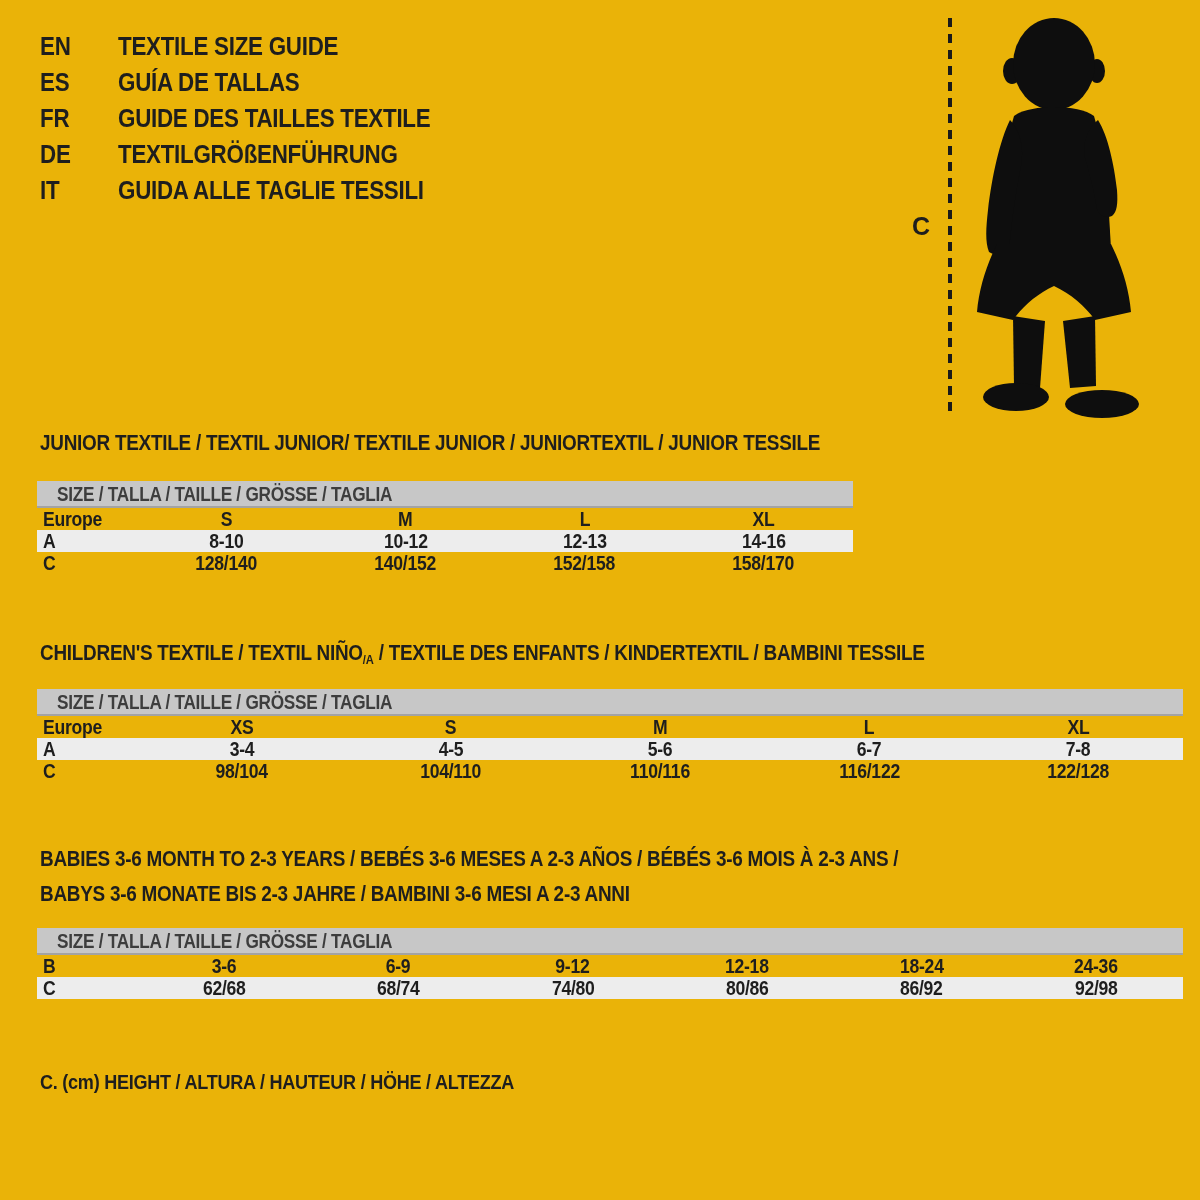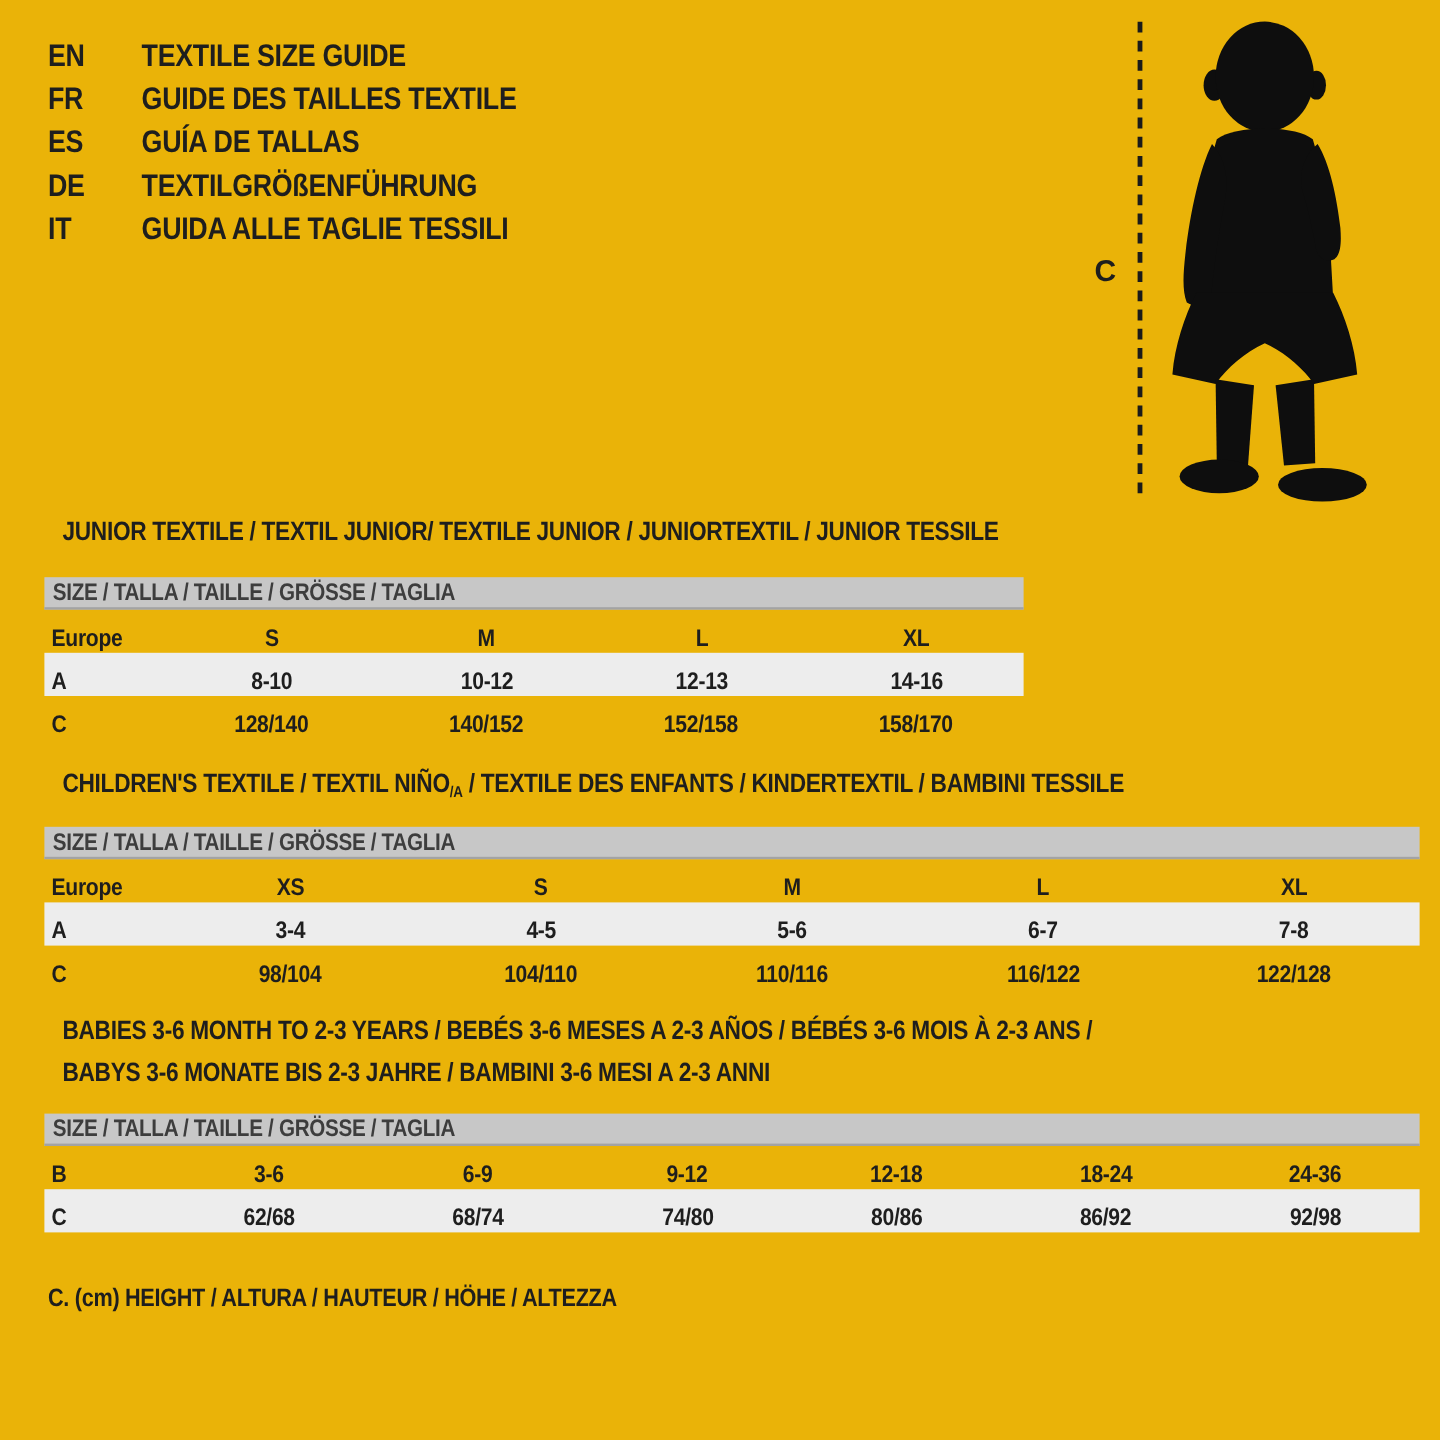--- a/index.html
+++ b/index.html
@@ -18,52 +18,52 @@
   .lang-row{height:36px;line-height:36px;font-size:26px;}
   .lang-code{display:inline-block;width:78px;vertical-align:top;}
   .lang-title{display:inline-block;vertical-align:top;}
 
   
   .measure-label{position:absolute;left:912px;top:212px;font-size:25px;}
   .dash-line{position:absolute;left:946px;top:18px;}
   .baby-svg{position:absolute;left:963px;top:14px;}
 
   
-  .sec-title{position:absolute;left:52px;font-size:22px;line-height:25px;}
+  .sec-title{position:absolute;left:40px;font-size:22px;line-height:25px;}
   .sub{font-size:13px;position:relative;top:4px;letter-spacing:-0.2px;}
 
   
   .size-table{position:absolute;left:37px;}
   .size-bar{
     height:27px;line-height:26px;background:#c7c7c7;border-bottom:2px solid #a3a3a3;
-    padding-left:7px;font-size:20px;color:#3d3d3d;box-sizing:border-box;
+    padding-left:20px;font-size:20px;color:#3d3d3d;box-sizing:border-box;
   }
-  .trow{display:flex;align-items:flex-end;height:36px;font-size:20px;}
+  .trow{display:flex;align-items:flex-start;height:22px;font-size:20px;}
   .trow.alt{background:#ededed;}
   .t-label{flex:0 0 100px;text-align:left;padding-left:6px;box-sizing:border-box;}
   .t-cell{flex:1;text-align:center;}
 
   
   .legend{position:absolute;left:40px;top:1064px;}
   .legend-line{height:36px;line-height:36px;font-size:21px;}
 </style>
 </head>
 <body>
 
 <div class="canvas">
 
   <div class="lang-block">
     <div class="lang-row">
       <span class="lang-code cx">EN</span><span class="lang-title cx">TEXTILE SIZE GUIDE</span>
     </div>
     <div class="lang-row">
-      <span class="lang-code cx">FR</span><span class="lang-title cx">GUIDE DES TAILLES TEXTILE</span>
+      <span class="lang-code cx">ES</span><span class="lang-title cx">GUÍA DE TALLAS</span>
     </div>
     <div class="lang-row">
-      <span class="lang-code cx">ES</span><span class="lang-title cx">GUÍA DE TALLAS</span>
+      <span class="lang-code cx">FR</span><span class="lang-title cx">GUIDE DES TAILLES TEXTILE</span>
     </div>
     <div class="lang-row">
       <span class="lang-code cx">DE</span><span class="lang-title cx">TEXTILGRÖßENFÜHRUNG</span>
     </div>
     <div class="lang-row">
       <span class="lang-code cx">IT</span><span class="lang-title cx">GUIDA ALLE TAGLIE TESSILI</span>
     </div>
   </div>
 
   <span class="measure-label">C</span>

